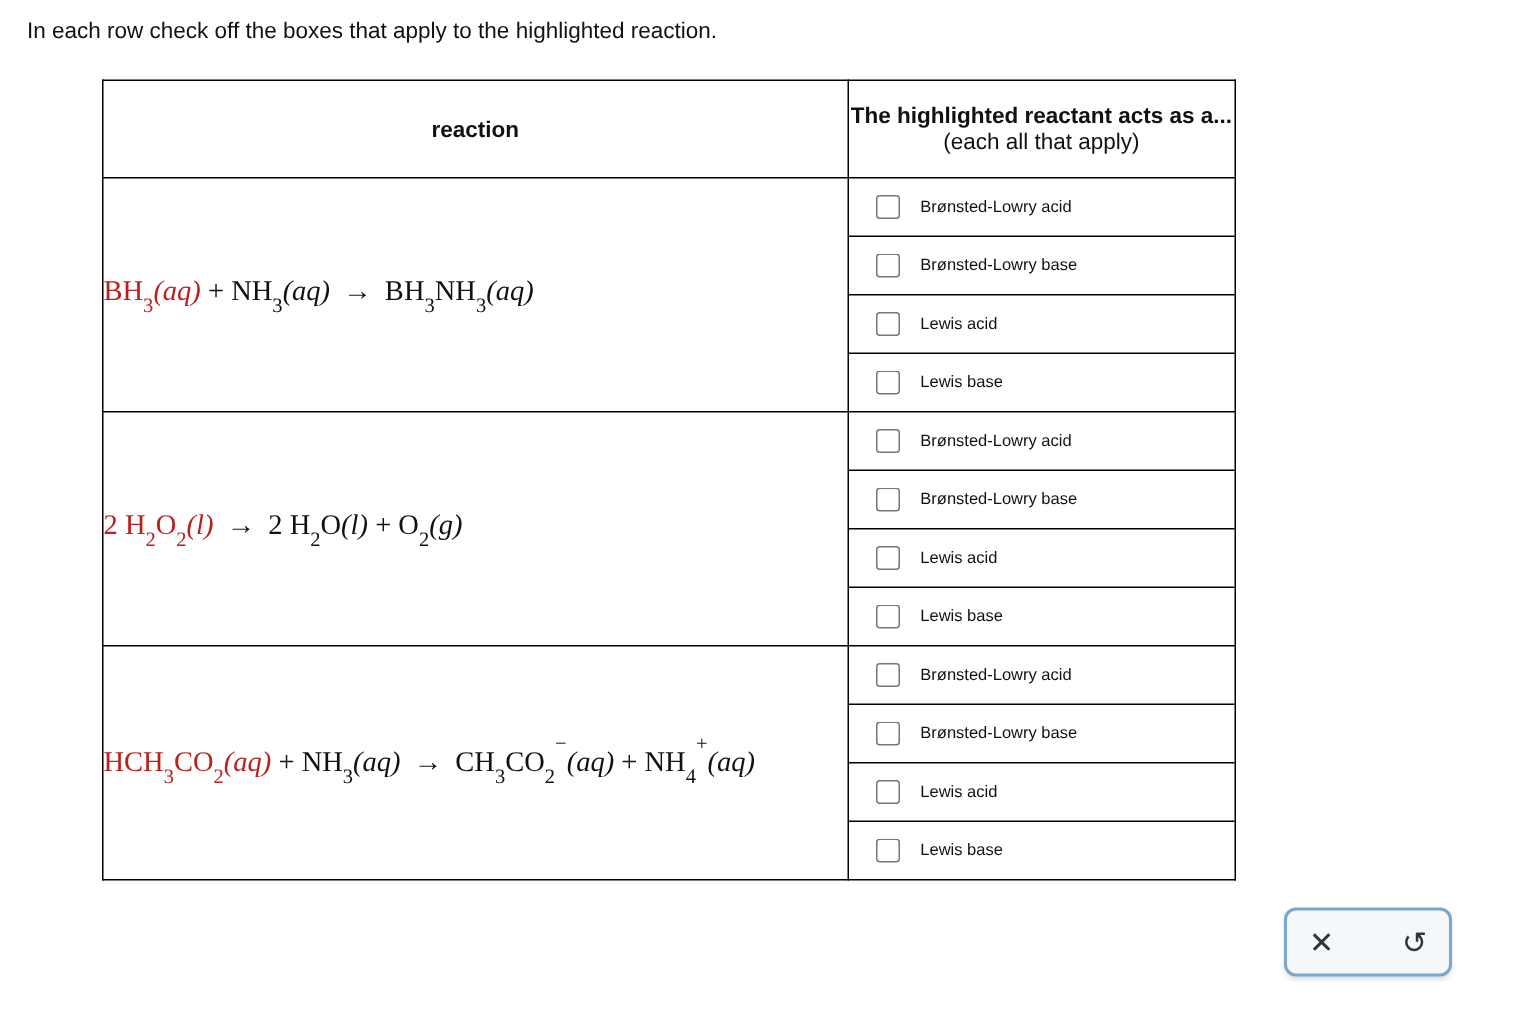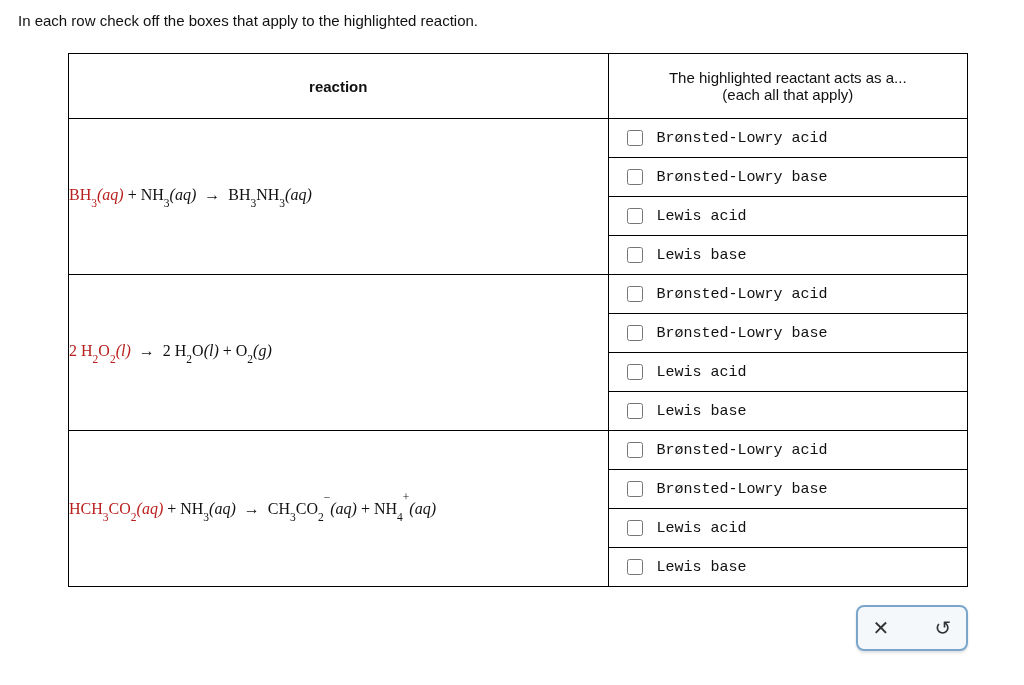--- a/index.html
+++ b/index.html
@@ -8,64 +8,64 @@
     font-family: Arial, Helvetica, sans-serif;
     font-size: 15px;
     color: #111;
     width: 1024px;
     box-sizing: border-box;
     background: #fff;
   }
   .instructions { margin: 0 0 24px 0; }
   table.main {
     border-collapse: collapse;
-    width: 900px;
+    width: 756px;
     margin-left: 50px;
   }
   table.main th, table.main td {
     border: 1.5px solid #000;
     padding: 0;
     vertical-align: middle;
   }
   th.reaction-h {
     height: 64px;
     font-weight: 700;
     text-align: center;
     font-size: 15px;
   }
   th.acts-h {
     height: 64px;
     text-align: center;
     font-size: 15px;
     font-weight: 400;
   }
-  th.acts-h .bold { font-weight: 400; }
+  th.acts-h .bold { font-weight: 700; }
   td.reaction-cell {
     padding: 10px 14px;
     font-family: "Times New Roman", Times, serif;
-    font-size: 16px;
+    font-size: 19px;
     white-space: nowrap;
   }
   td.checks-cell { padding: 0; }
   .opt-row {
     height: 38px;
     display: flex;
     align-items: center;
     padding: 0 18px;
     border-top: 1.5px solid #000;
   }
   .opt-row:first-child { border-top: none; }
   .opt-row input[type="checkbox"] {
     width: 16px; height: 16px;
     margin: 0 14px 0 0;
     cursor: pointer;
   }
   .opt-row label {
-    font-family: Liberation Mono, monospace;
-    font-size: 15px;
+    font-family: Liberation Sans, sans-serif;
+    font-size: 11px;
   }
   .hl { color: #b9201e; }  
   .state { font-style: italic; font-family: "Times New Roman", serif; }
   sub { font-size: 0.72em; position: relative; top: 0.25em; }
   sup.charge { font-size: 0.72em; position: relative; top: -0.5em; }
   .arrow { padding: 0 4px; }
   
   .actions {
     width: 900px;
     margin-left: 50px;

